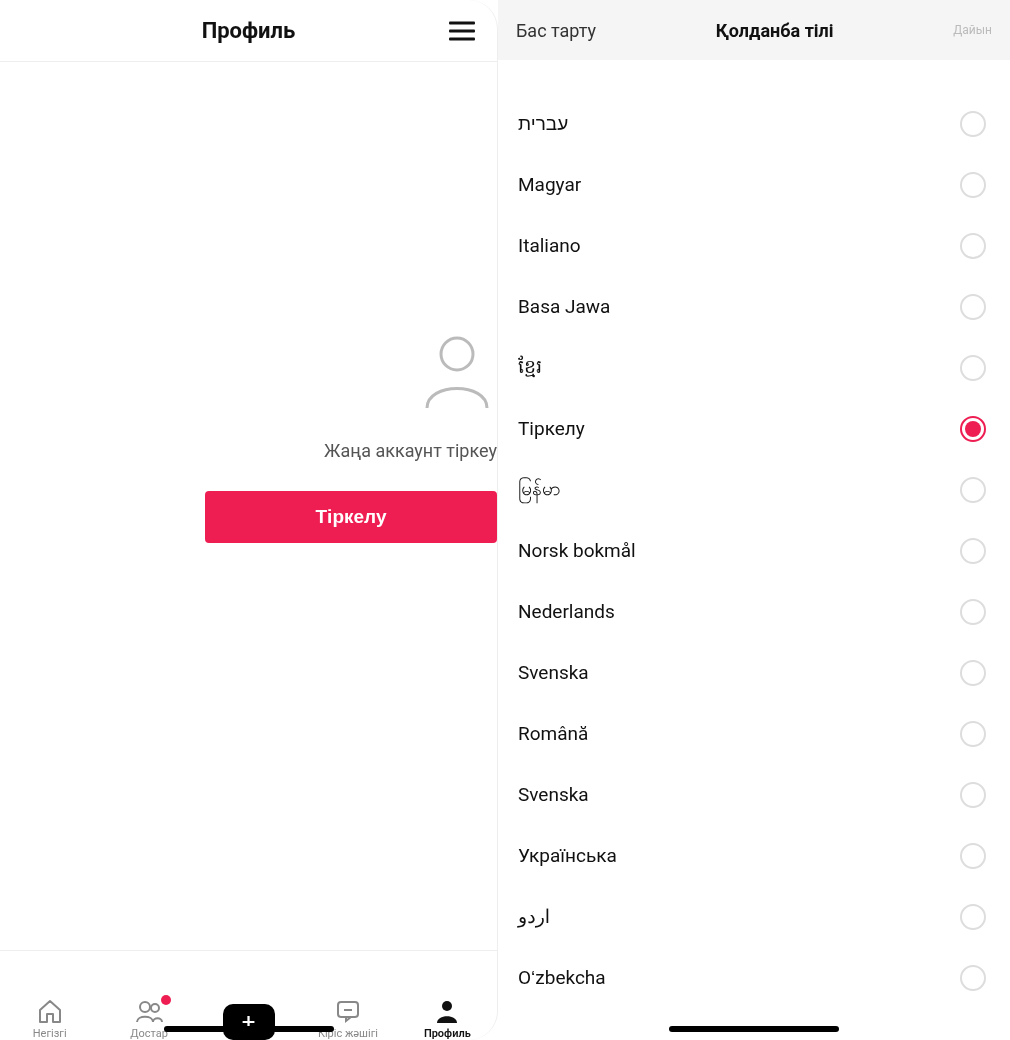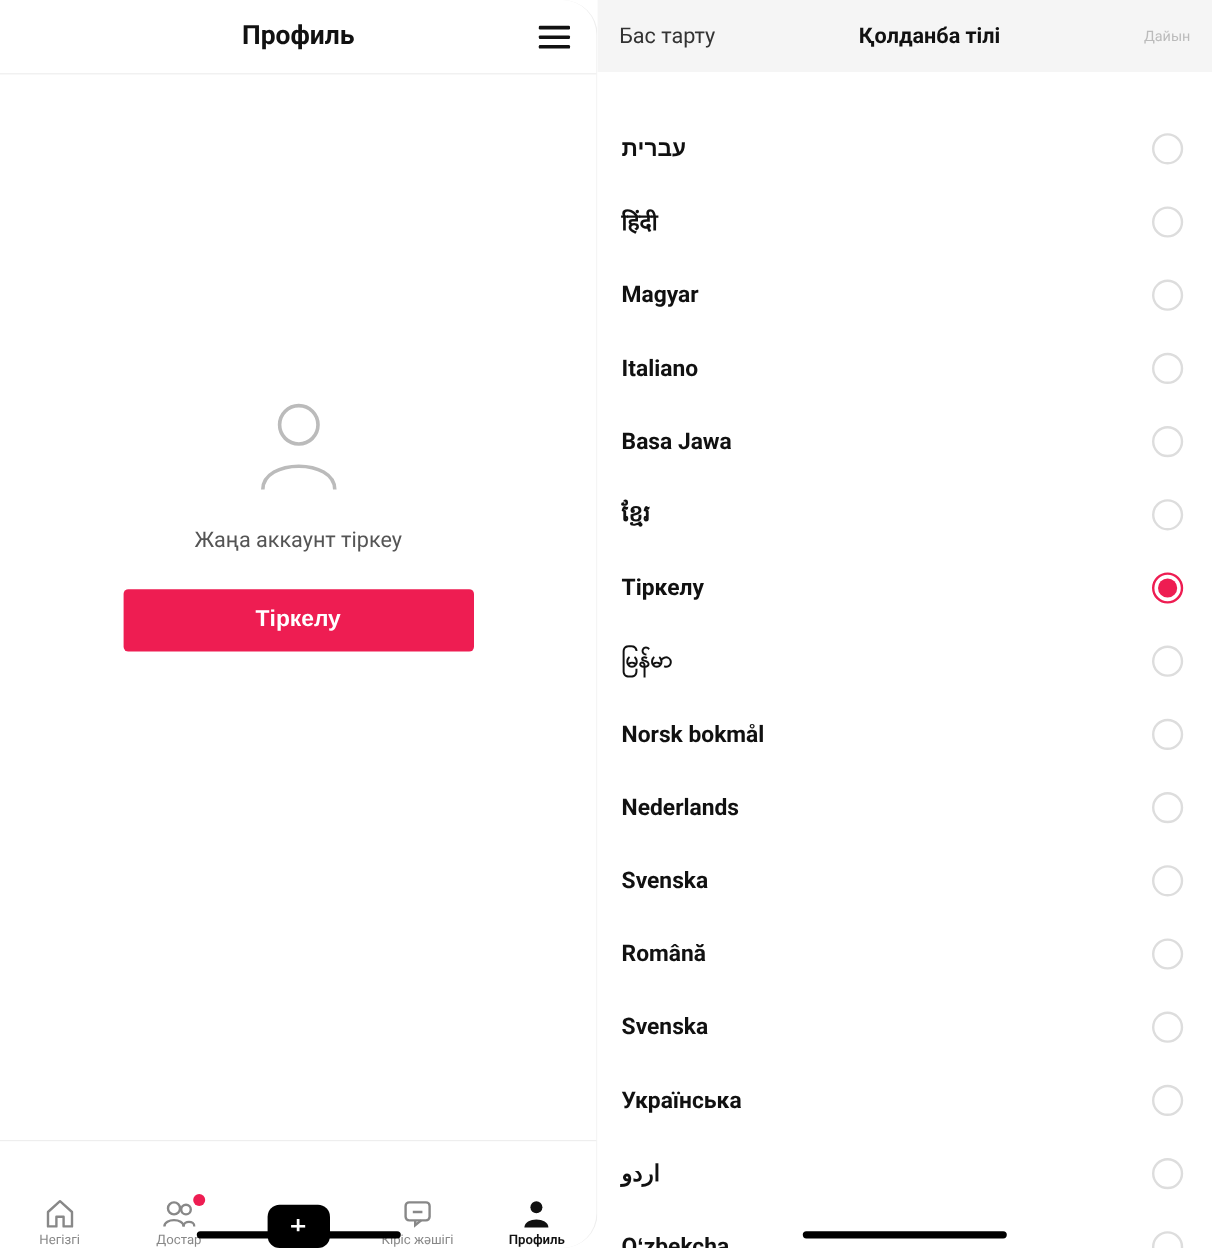--- a/index.html
+++ b/index.html
@@ -56,21 +56,21 @@
     display: block;
     width: 26px;
     height: 3px;
     background: #111;
     border-radius: 1px;
   }
   .left-content {
     flex: 1;
     display: flex;
     flex-direction: column;
-    align-items: center;
+    align-items: flex-end;
     padding-top: 268px;
   }
   .avatar-placeholder {
     width: 80px;
     height: 80px;
     margin-bottom: 30px;
   }
   .signup-text {
     font-size: 18px;
     color: #555;
@@ -202,21 +202,21 @@
     height:61px;
     display:flex;
     align-items:center;
     justify-content:space-between;
     padding:0 18px 0 14px;
     cursor:pointer;
   }
   .lang-label {
     font-size:19px;
     color:#111;
-    font-weight:700;
+    font-weight:400;
   }
   .radio {
     width:26px;
     height:26px;
     border:2px solid #ddd;
     border-radius:50%;
     display:flex;
     align-items:center;
     justify-content:center;
     flex-shrink:0;
@@ -308,24 +308,20 @@
     <div class="right-header-cancel">Бас тарту</div>
     <div class="right-header-title">Қолданба тілі</div>
     <div class="right-header-done">Дайын</div>
   </div>
   <div class="lang-list" id="lang-list">
       <div class="lang-row">
         <div class="lang-label">עברית</div>
         <div class="radio"></div>
       </div>
       <div class="lang-row">
-        <div class="lang-label">हिंदी</div>
-        <div class="radio"></div>
-      </div>
-      <div class="lang-row">
         <div class="lang-label">Magyar</div>
         <div class="radio"></div>
       </div>
       <div class="lang-row">
         <div class="lang-label">Italiano</div>
         <div class="radio"></div>
       </div>
       <div class="lang-row">
         <div class="lang-label">Basa Jawa</div>
         <div class="radio"></div>

